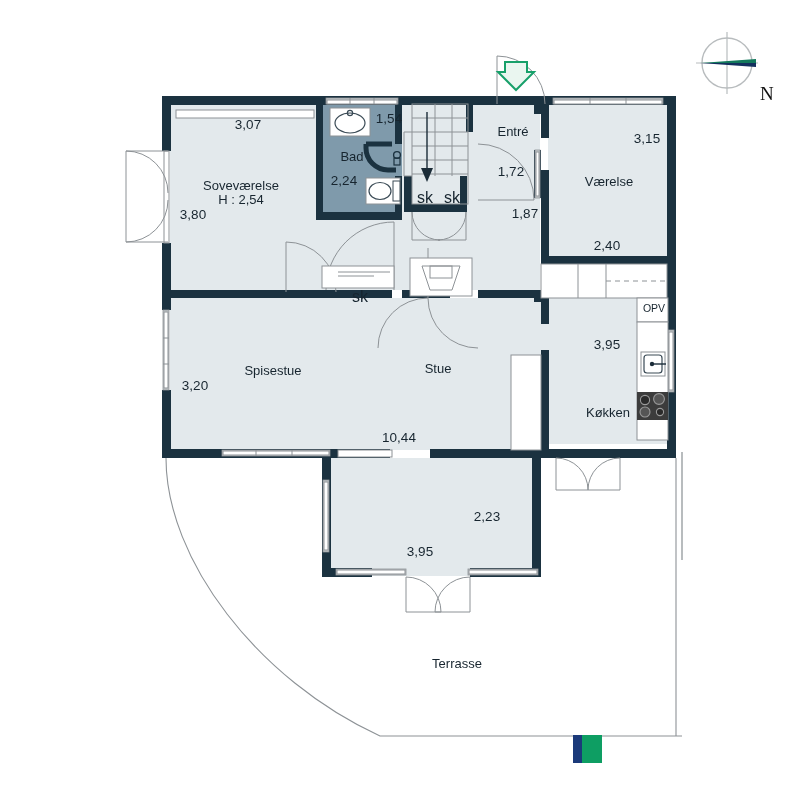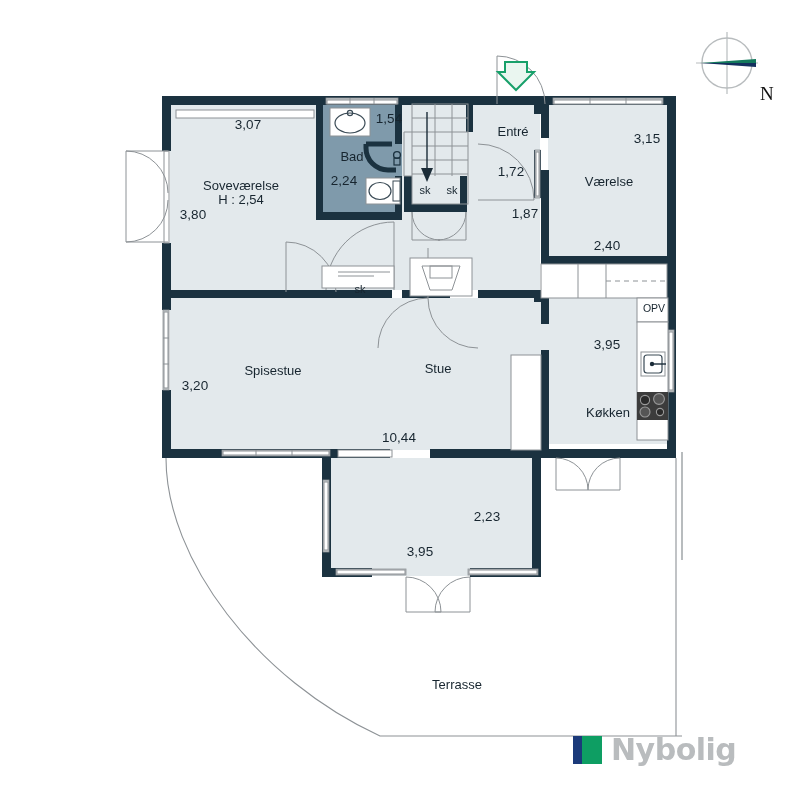--- a/index.html
+++ b/index.html
@@ -9,21 +9,21 @@
     color:#1b2c38;overflow:hidden;position:relative;
   }
   #plan-root{position:absolute;inset:0;}
   svg#floorplan{position:absolute;left:0;top:0;width:800px;height:800px;}
   .lbl{
     position:absolute;font-family:Liberation Sans, sans-serif;
     color:#17252f;white-space:nowrap;
   }
   .room-name{font-size:13px;}
   .dim{font-size:13.5px;}
-  .small-lbl{font-size:11px;}
+  .small-lbl{font-size:16px;margin-top:8px;}
   .tiny-lbl{font-size:10.5px;text-align:center;}
   .centered{transform:translate(-50%,-50%);}
   .disclaimer{
     position:absolute;left:64px;top:746px;font-size:15px;color:#1b1b1b;
     letter-spacing:.1px;
   }
   .logo-wrap{position:absolute;left:573px;top:735px;display:flex;align-items:center;gap:9px;}
   .logo-flag{width:29px;height:28px;display:flex;}
   .logo-flag .b1{width:9px;background:#1b3a7a;}
   .logo-flag .b2{width:20px;background:#0e9e63;}
@@ -315,29 +315,28 @@
       <div class="lbl centered dim" style="left: 647px; top: 138px;">3,15</div>
       <div class="lbl centered dim" style="left: 607px; top: 245px;">2,40</div>
       <div class="lbl centered room-name" style="left: 273px; top: 370px;">Spisestue</div>
       <div class="lbl centered dim" style="left: 195px; top: 385px;">3,20</div>
       <div class="lbl centered room-name" style="left: 438px; top: 368px;">Stue</div>
       <div class="lbl centered dim" style="left: 399px; top: 437px;">10,44</div>
       <div class="lbl centered room-name" style="left: 608px; top: 372px; margin-top: 40px;">Køkken</div>
       <div class="lbl centered dim" style="left: 607px; top: 344px;">3,95</div>
       <div class="lbl centered dim" style="left: 487px; top: 516px;">2,23</div>
       <div class="lbl centered dim" style="left: 420px; top: 551px;">3,95</div>
-      <div class="lbl centered room-name" style="left: 457px; top: 684px;">Terrasse</div>
+      <div class="lbl centered room-name" style="left: 457px; top: 663px;">Terrasse</div>
       <div class="lbl centered small-lbl" style="left: 360px; top: 289px;">sk</div>
       <div class="lbl centered small-lbl" style="left: 425px; top: 190px;">sk</div>
       <div class="lbl centered small-lbl" style="left: 452px; top: 190px;">sk</div>
       <div class="lbl centered tiny-lbl" style="left: 654px; top: 308px;">OPV</div>
     </div>
 
 
   <div class="logo-wrap">
     <span class="logo-flag">
       <span class="b1"></span>
         <span class="b2"></span>
     </span>
-    <span class="logo-text">Nybolig</span>
   </div>
 
 </div>
 
 </body></html>

